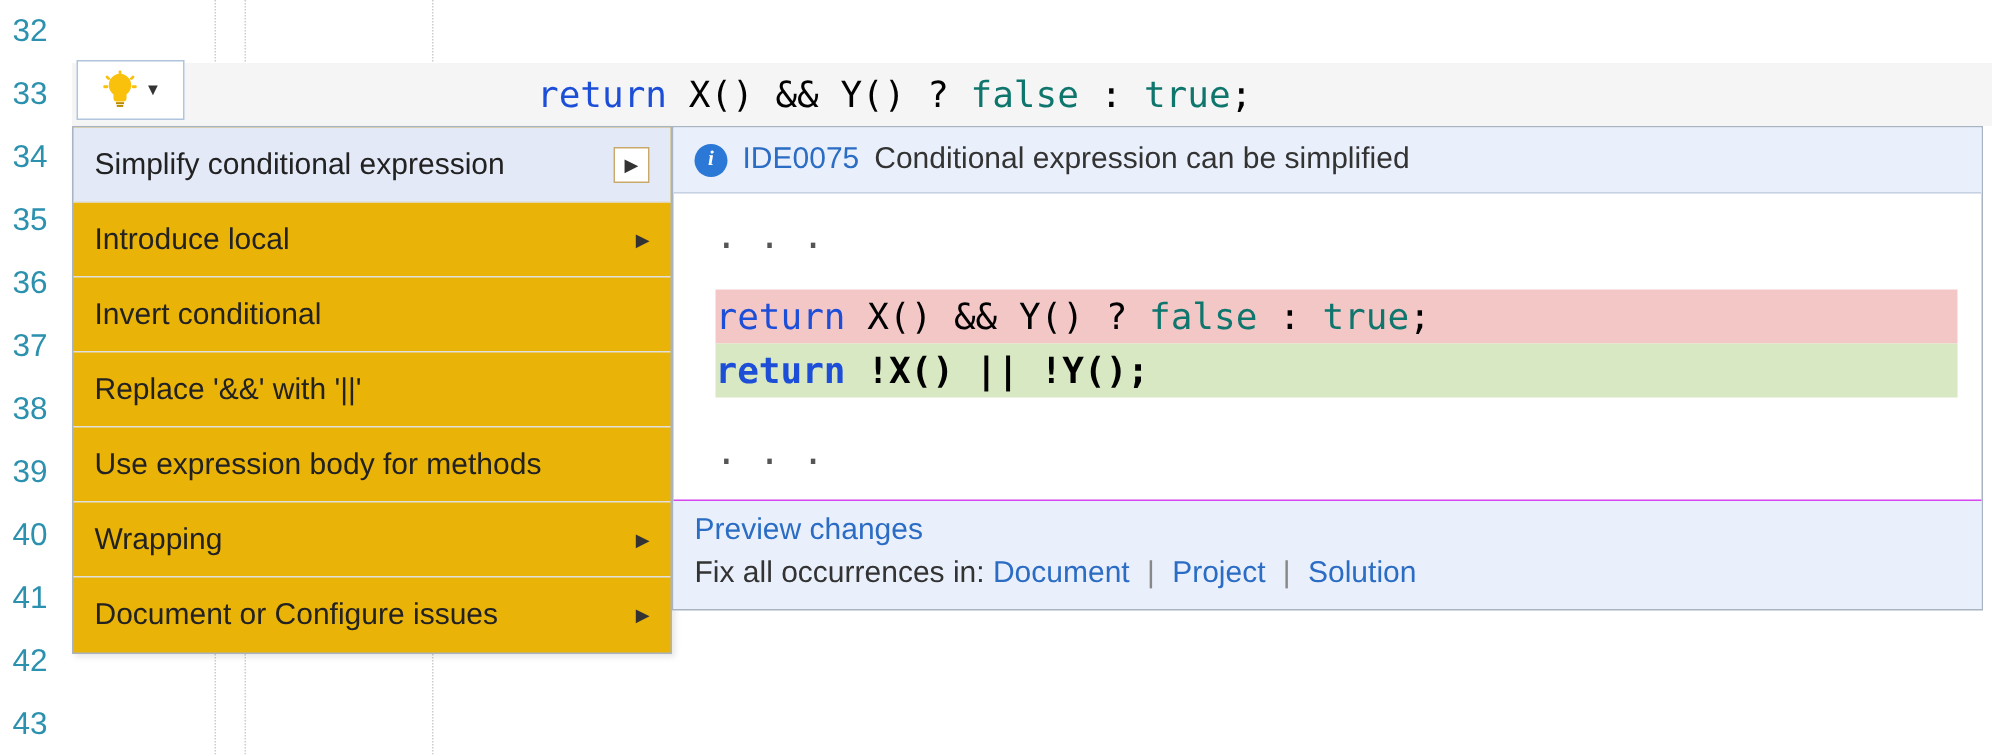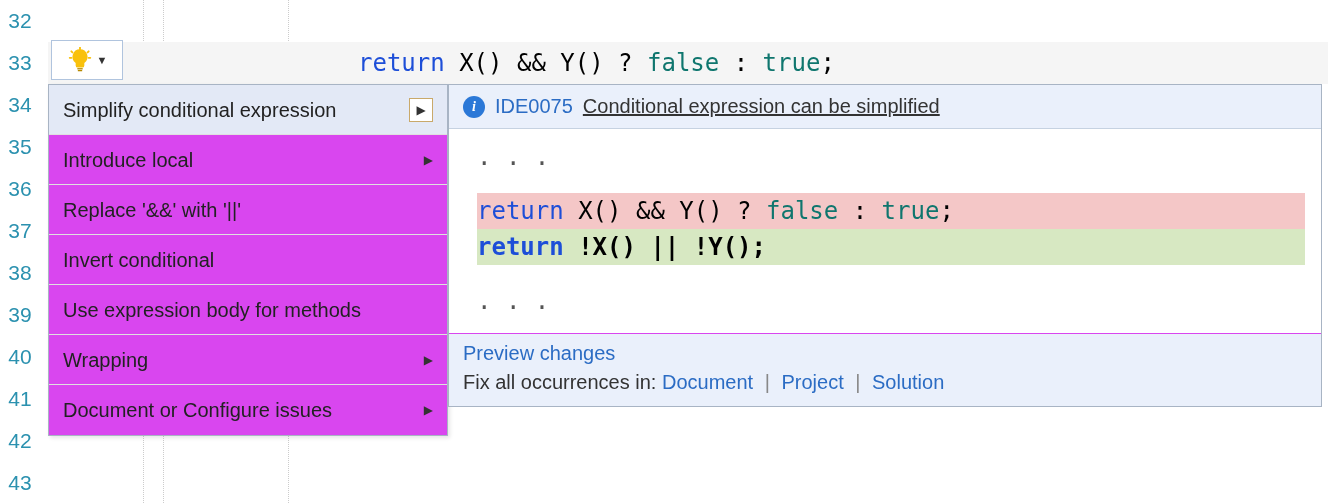--- a/index.html
+++ b/index.html
@@ -15,33 +15,33 @@
 
 .codeline { position: absolute; left: 0; right: 0; height: 42px; line-height: 42px; }
 .codeline.hl { background: #f5f5f5; }
 .code { font-family: Consolas, monospace; font-size: 24px; position: absolute; left: 310px; white-space: pre; }
 .kw { color: #1d4ed8; }
 .blu { color: #0f766e; }
 
 .bulb-btn { position: absolute; left: 3px; top: 40px; width: 72px; height: 40px; border: 1px solid #b0c4de; background: #fff; display: flex; align-items: center; justify-content: center; gap: 4px; }
 .bulb-btn svg { display: block; }
 
-.menu { position: absolute; left: 0; top: 84px; width: 400px; background: #d946ef; border: 1px solid #a8b4c4; box-shadow: 2px 2px 4px rgba(0,0,0,0.1); }
+.menu { position: absolute; left: 0; top: 84px; width: 400px; background: #eab308; border: 1px solid #a8b4c4; box-shadow: 2px 2px 4px rgba(0,0,0,0.1); }
 .menu-item { height: 50px; line-height: 50px; padding: 0 14px; font-size: 20px; color: #222; border-bottom: 1px solid #e0e0e0; position: relative; display: flex; align-items: center; justify-content: space-between; }
 .menu-item:last-child { border-bottom: none; }
 .menu-item.selected { background: #e3e9f6; }
 .submenu-arrow { font-size: 12px; color: #333; }
 .submenu-box { width: 24px; height: 24px; border: 1px solid #c9a96a; display: flex; align-items: center; justify-content: center; background: #fff; }
 .menu-item.selected .submenu-box { background: #fff; }
 
 .preview { position: absolute; left: 400px; top: 84px; width: 874px; border: 1px solid #a8b4c4; background: #fff; font-size: 20px; }
 .preview-header { background: #eaf0fb; border-bottom: 1px solid #c6d2e1; padding: 10px 14px; display: flex; align-items: center; gap: 10px; }
 .info-icon { width: 22px; height: 22px; border-radius: 50%; background: #2b78d7; color: #fff; display: inline-flex; align-items: center; justify-content: center; font-weight: bold; font-size: 14px; font-style: italic; font-family: Georgia, serif; }
 .diag-code { color: #2b6cc4; }
-.diag-msg { color: #333; text-decoration: underline; }
+.diag-msg { color: #333; }
 
 .preview-body { padding: 10px 0 14px 28px; font-family: Consolas, monospace; font-size: 24px; line-height: 36px; }
 .ellip { color: #555; }
 .diff-line { white-space: pre; padding: 0; margin-right: 16px; }
 .diff-old { background: #f4c7c7; }
 .diff-new { background: #d7e8c2; font-weight: bold; }
 
 .preview-footer { background: #eaf0fb; border-top: 1px solid #d946ef; padding: 8px 14px 12px; }
 .pf-link { color: #2b6cc4; margin-bottom: 6px; display: inline-block; }
 .pf-row { color: #333; }
@@ -89,24 +89,24 @@
           <span>Simplify conditional expression</span>
           <span class="submenu-box">
             <span class="submenu-arrow">▶</span>
           </span>
         </div>
         <div class="menu-item">
           <span>Introduce local</span>
           <span class="submenu-arrow">▶</span>
         </div>
         <div class="menu-item">
-          <span>Replace '&amp;&amp;' with '||'</span>
+          <span>Invert conditional</span>
         </div>
         <div class="menu-item">
-          <span>Invert conditional</span>
+          <span>Replace '&amp;&amp;' with '||'</span>
         </div>
         <div class="menu-item">
           <span>Use expression body for methods</span>
         </div>
         <div class="menu-item">
           <span>Wrapping</span>
           <span class="submenu-arrow">▶</span>
         </div>
         <div class="menu-item">
           <span>Document or Configure issues</span>

